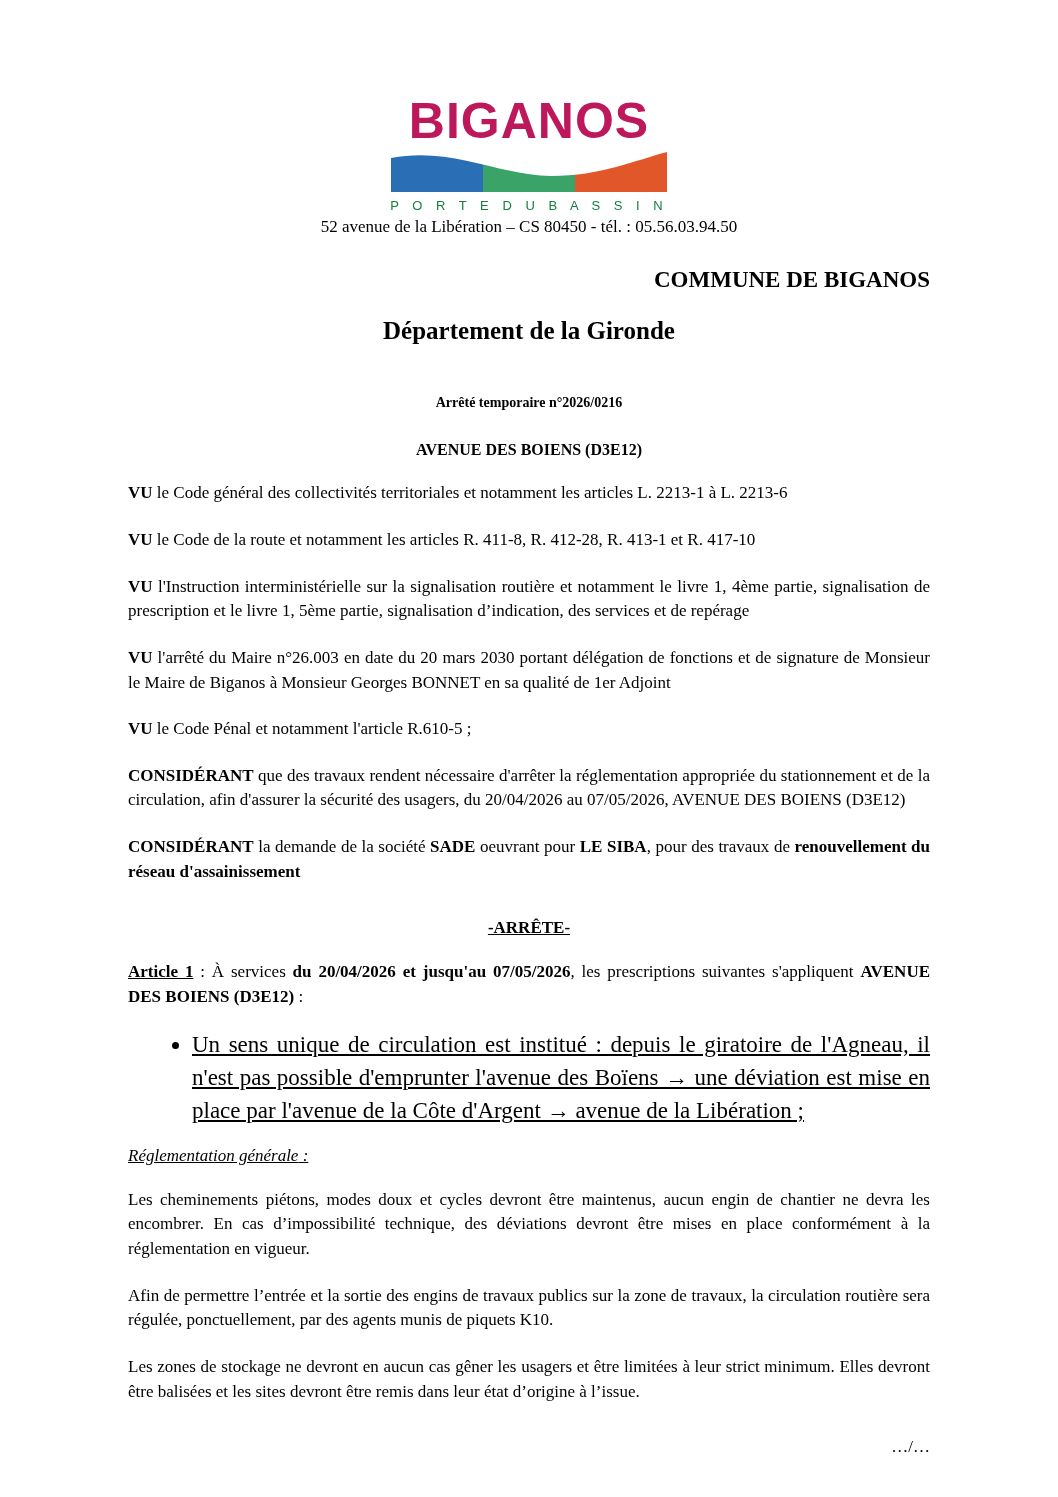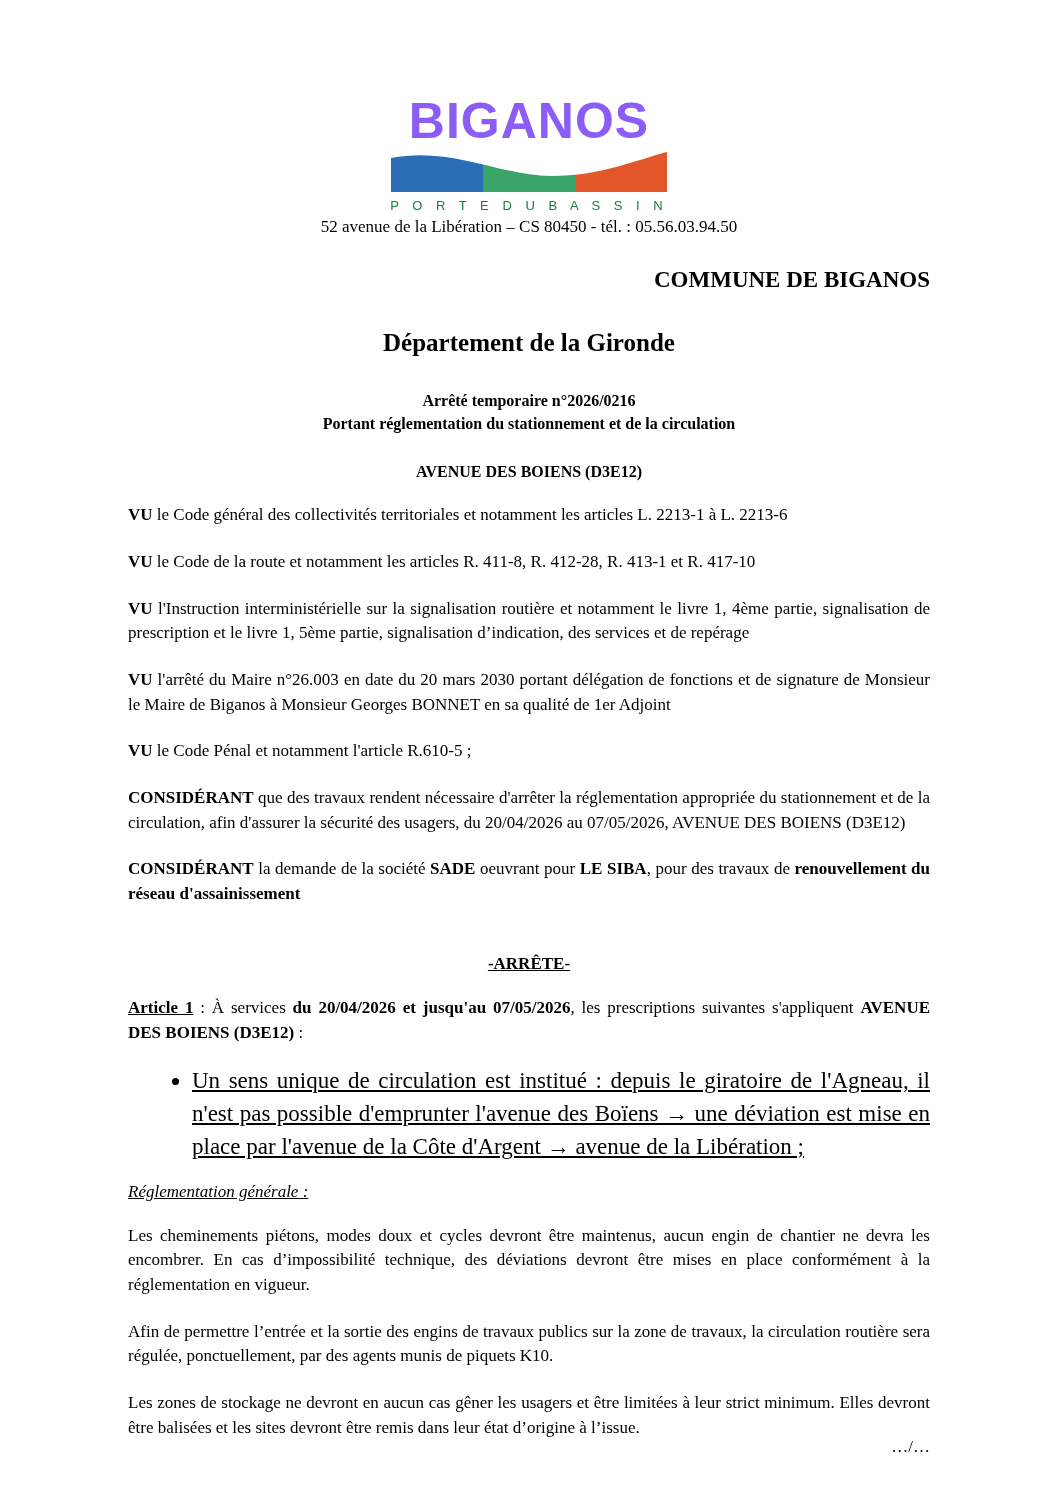--- a/index.html
+++ b/index.html
@@ -25,21 +25,21 @@
   .logo-block {
     text-align: center;
     margin-bottom: 4px;
   }
   .logo-word {
     font-family: "Liberation Sans", sans-serif;
     font-weight: bold;
     font-size: 50px;
     letter-spacing: 1px;
     line-height: 1;
-    color: #8b5cf6;
+    color: #be185d;
     margin: 0 0 4px 0;
   }
   .logo-bar {
     width: 276px;
     height: 42px;
     margin: 0 auto;
     position: relative;
     overflow: hidden;
   }
   .logo-bar .seg {
@@ -71,27 +71,27 @@
   .title-main {
     text-align: right;
     font-weight: bold;
     font-size: 23px;
     margin-top: 30px;
   }
   .title-dept {
     text-align: center;
     font-weight: bold;
     font-size: 25px;
-    margin-top: 36px;
+    margin-top: 24px;
   }
   .title-arrete {
     text-align: center;
     font-weight: bold;
-    font-size: 16px;
-    margin-top: 32px;
+    font-size: 14px;
+    margin-top: 48px;
     line-height: 1.45;
   }
   .title-place {
     text-align: center;
     font-weight: bold;
     font-size: 16px;
     margin-top: 28px;
   }
 
   
@@ -101,21 +101,21 @@
     line-height: 1.45;
     margin: 22px 0 0 0;
   }
   p.first { margin-top: 48px; }
   .lead { font-weight: bold; }
   .b { font-weight: bold; }
   .arrete-head {
     text-align: center;
     font-weight: bold;
     font-size: 17px;
-    margin-top: 48px;
+    margin-top: 34px;
     text-decoration: underline;
   }
   .art-num {
     font-weight: bold;
     text-decoration: underline;
   }
   ul.bullets {
     margin: 18px 0 0 0;
     padding-left: 64px;
     font-size: 23px;
@@ -162,21 +162,20 @@
     <div class="logo-tag">P O R T E   D U   B A S S I N</div>
   </div>
 
   <div class="addr">52 avenue de la Libération – CS 80450 - tél. : 05.56.03.94.50</div>
 
   <div class="title-main">COMMUNE DE BIGANOS</div>
   <div class="title-dept">Département de la Gironde</div>
 
   <div class="title-arrete">
     <div>Arrêté temporaire n°2026/0216</div>
-    <div>Portant réglementation du stationnement et de la circulation</div>
   </div>
 
   <div class="title-place">AVENUE DES BOIENS (D3E12)</div>
 
 
   <p class="body">
     <span class="lead">VU</span><span> le Code général des collectivités territoriales et notamment les articles L. 2213-1 à L. 2213-6</span>
   </p>
 
   <p class="body">

